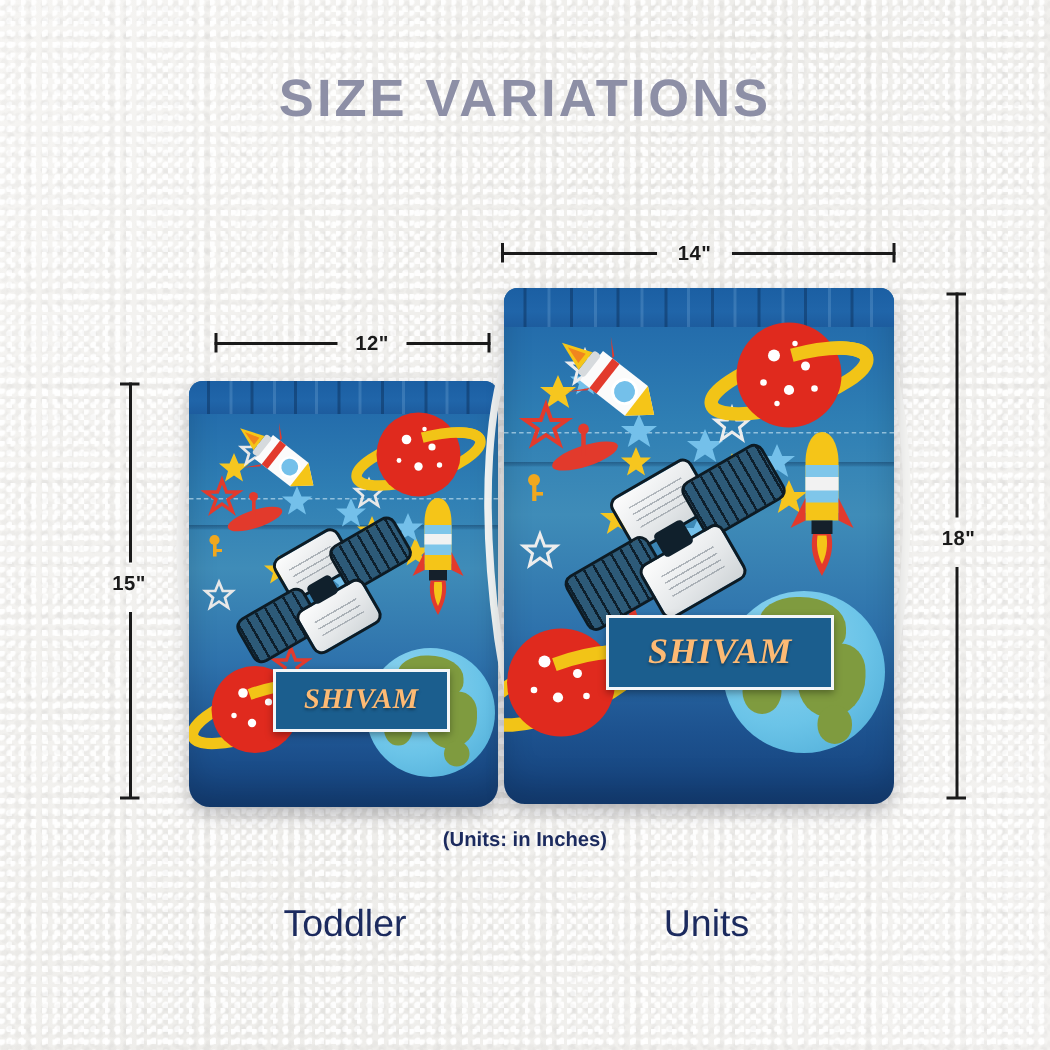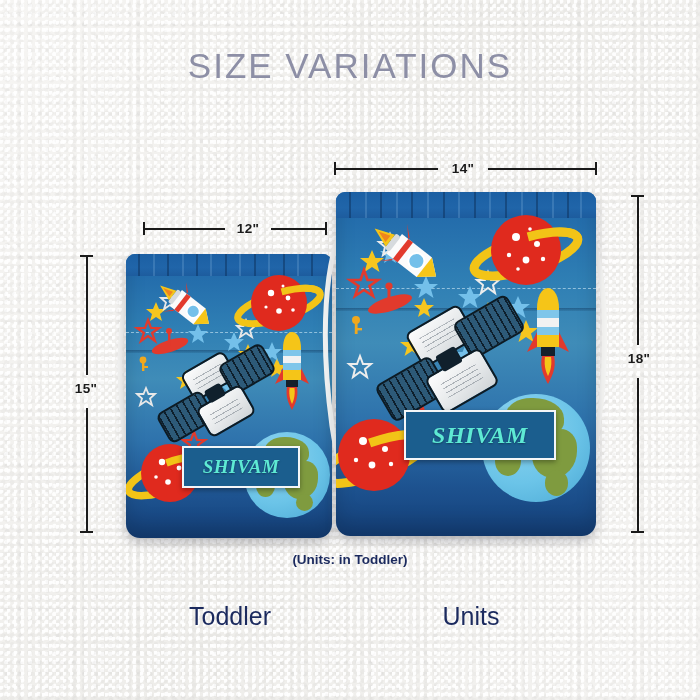--- a/index.html
+++ b/index.html
@@ -18,21 +18,21 @@
       radial-gradient(circle at 34% 62%, rgba(0,0,0,.025) 0 2px, rgba(0,0,0,0) 3px),
       radial-gradient(circle at 68% 28%, rgba(0,0,0,.022) 0 2px, rgba(0,0,0,0) 3px),
       radial-gradient(circle at 82% 78%, rgba(255,255,255,.9) 0 2px, rgba(0,0,0,0) 3px),
       radial-gradient(circle at 52% 88%, rgba(0,0,0,.02) 0 2px, rgba(0,0,0,0) 3px),
       linear-gradient(115deg,#f6f5f3 0%,#eeedea 48%,#f4f3f1 100%);
     background-size:7px 7px,9px 9px,11px 11px,8px 8px,13px 13px,100% 100%;
     pointer-events:none;
   }
   #title{
     position:absolute;left:0;right:0;top:46px;text-align:center;
-    font-size:35px;letter-spacing:2.0px;color:#8d8fa6;font-weight:400;
+    font-size:35px;letter-spacing:2.0px;color:#8d8fa6;font-weight:700;
   }
   .dim-label{position:absolute;font-size:13.5px;font-weight:700;color:#1a1a1a;
     background:transparent;letter-spacing:.3px;}
   .hline{position:absolute;height:1.6px;background:#1a1a1a;}
   .vline{position:absolute;width:1.6px;background:#1a1a1a;}
   .cap-h{position:absolute;width:1.8px;height:13px;background:#1a1a1a;}
   .cap-v{position:absolute;height:1.8px;width:13px;background:#1a1a1a;}
 
   
   .bag{position:absolute;}
@@ -53,21 +53,21 @@
   .seam2{position:absolute;left:0;right:0;height:3px;
     background:linear-gradient(180deg,rgba(10,40,75,.40),rgba(10,40,75,.12));}
   .planet{position:absolute;}
   .globe{position:absolute;border-radius:50%;
     background:radial-gradient(circle at 35% 30%,#8fd4ef 0%,#6bc4e8 55%,#4aa8d4 100%);
     overflow:hidden;}
   .land{position:absolute;background:#7f9b3f;}
   .nameplate{position:absolute;background:#1b5e8e;
     border:2px solid #f4f6f8; box-shadow:0 2px 5px rgba(0,0,0,.35);
     display:flex;align-items:center;justify-content:center;}
-  .nameplate span{color:#5eead4;font-family:"Liberation Serif", serif;
+  .nameplate span{color:#fdba74;font-family:"Liberation Serif", serif;
     font-weight:700;font-style:italic;letter-spacing:.5px;
     text-shadow:0 1px 2px rgba(0,0,0,.35);}
   .sat{position:absolute;}
   .panel{position:absolute;border-radius:7px;border:2.5px solid #0d1b24;}
   .panel.dark{background:
       repeating-linear-gradient(90deg,#0e1f2c 0 1.6px,#2d5a78 1.6px 7px),
       repeating-linear-gradient(0deg,#0e1f2c 0 1.6px,#2d5a78 1.6px 9px);}
   .panel.light{background:linear-gradient(160deg,#fdfdfd 0%,#e4e7e9 60%,#cfd4d7 100%);}
   .panel.light::after{content:"";position:absolute;left:16%;top:26%;right:16%;height:44%;
     background:repeating-linear-gradient(0deg,rgba(110,120,130,.5) 0 1px,rgba(0,0,0,0) 1px 5px);}
@@ -398,16 +398,16 @@
         </g>
       </svg>
     </div>
 
     <div class="nameplate" style="left:68px;top:218px;width:148px;height:46px;">
       <span style="font-size:24px;">SHIVAM</span>
     </div>
   </div>
 </div>
 
-<div id="units" style="top:552px;">(Units: in Toddler)</div>
+<div id="units" style="top:552px;">(Units: in Inches)</div>
 
 <div class="bottom-label" style="left:140px;top:602px;width:180px;font-size:25px;">Toddler</div>
 <div class="bottom-label" style="left:396px;top:602px;width:150px;font-size:25px;">Units</div>
 
 </body></html>

